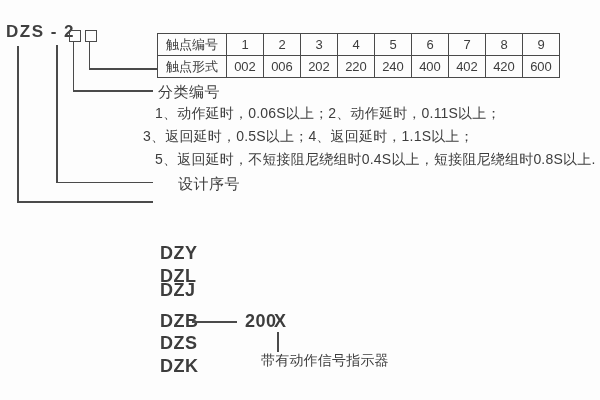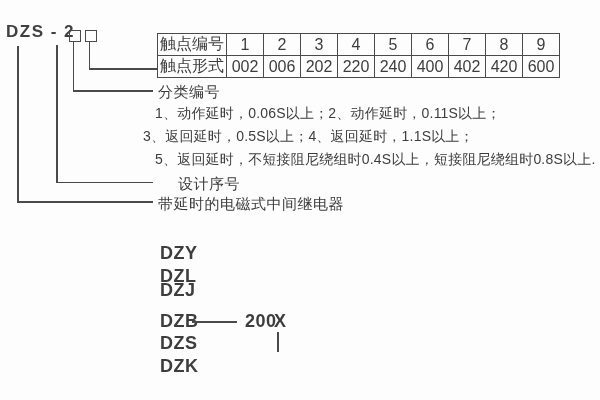--- a/index.html
+++ b/index.html
@@ -7,21 +7,21 @@
     position:relative;width:600px;height:400px;background:#fdfdfd;
     font-family:"Liberation Sans","DejaVu Sans",sans-serif;color:#3d3d3d;overflow:hidden;
   }
   .abs{position:absolute;}
   .model-code{left:6px;top:22px;font-size:17px;font-weight:700;letter-spacing:1.5px;color:#404040;white-space:nowrap;}
   .digit-box{width:10px;height:10px;border:1.5px solid #4a4a4a;background:transparent;}
   .line{background:#4a4a4a;}
   .lbl{font-size:15px;line-height:15px;letter-spacing:0.5px;white-space:nowrap;}
   .note{font-size:14px;line-height:15px;letter-spacing:0.2px;white-space:nowrap;}
   table.contact{position:absolute;left:157px;top:33px;border-collapse:collapse;table-layout:fixed;}
-  table.contact td{border:1.5px solid #4a4a4a;height:21px;text-align:center;font-size:16px;padding:0;color:#3d3d3d;white-space:nowrap;}
+  table.contact td{border:1.5px solid #4a4a4a;height:21px;text-align:center;font-size:13px;padding:0;color:#3d3d3d;white-space:nowrap;}
   table.contact td.hdr{width:68px;}
   table.contact td.num{width:36px;}
   .series-item{font-size:18px;font-weight:700;line-height:15px;letter-spacing:0.5px;white-space:nowrap;}
 </style>
 </head>
 <body>
 
 <div class="canvas">
 
   <div class="abs model-code">DZS - 2</div>
@@ -69,27 +69,27 @@
   </tbody>
     </table>
 
   <div class="abs lbl" style="left:158px;top:84px;">分类编号</div>
 
   <div class="abs note" style="left:155px;top:106px;">1、动作延时，0.06S以上；2、动作延时，0.11S以上；</div>
   <div class="abs note" style="left:143px;top:129px;text-align:center;">3、返回延时，0.5S以上；4、返回延时，1.1S以上；</div>
   <div class="abs note" style="left:155px;top:152px;">5、返回延时，不短接阻尼绕组时0.4S以上，短接阻尼绕组时0.8S以上.</div>
 
   <div class="abs lbl" style="left:158px;top:176px;margin-left:20px;">设计序号</div>
-  <div class="abs lbl" style="left:158px;top:196px;">带延时的电磁式中间继电器</div>
 
   <div class="abs series-item" style="left:160px;top:246px;">DZY</div>
   <div class="abs series-item" style="left:160px;top:269px;">DZL</div>
   <div class="abs series-item" style="left:160px;top:274px;margin-top:9px;">DZJ</div>
   <div class="abs series-item" style="left:160px;top:314px;">DZB</div>
   <div class="abs series-item" style="left:160px;top:336px;">DZS</div>
   <div class="abs series-item" style="left:160px;top:359px;">DZK</div>
 
   <div class="abs line" style="left:192px;top:321px;width:45px;height:1.5px;"></div>
   <div class="abs series-item" style="left:245px;top:314px;">200</div>
   <div class="abs series-item" style="left:274px;top:314px;">X</div>
   <div class="abs line" style="left:277px;top:332px;width:1.5px;height:20px;"></div>
+  <div class="abs note" style="left:261px;top:353px;">带有动作信号指示器</div>
 
 </div>
 
 </body></html>

